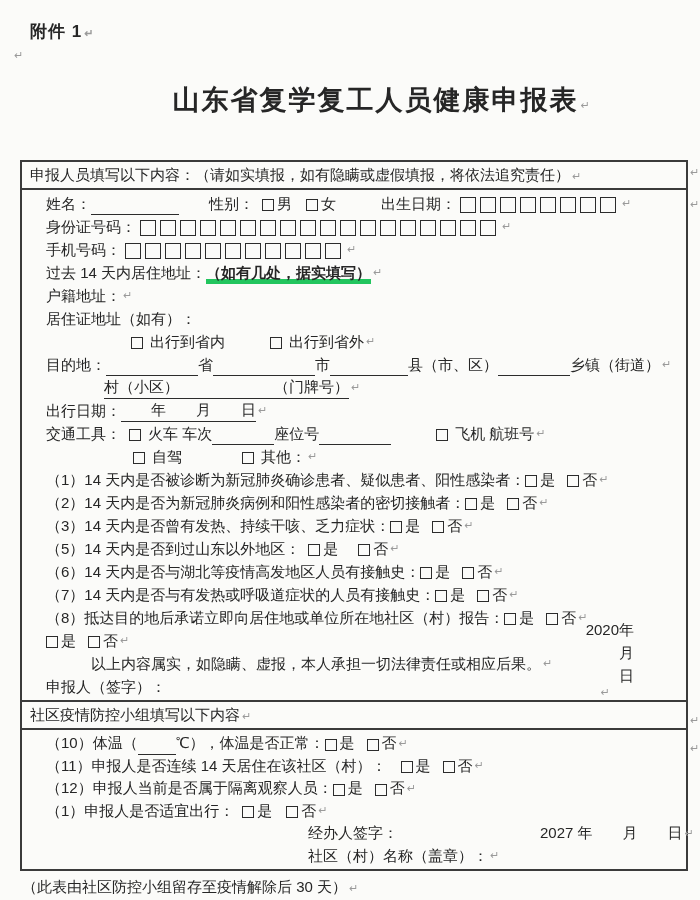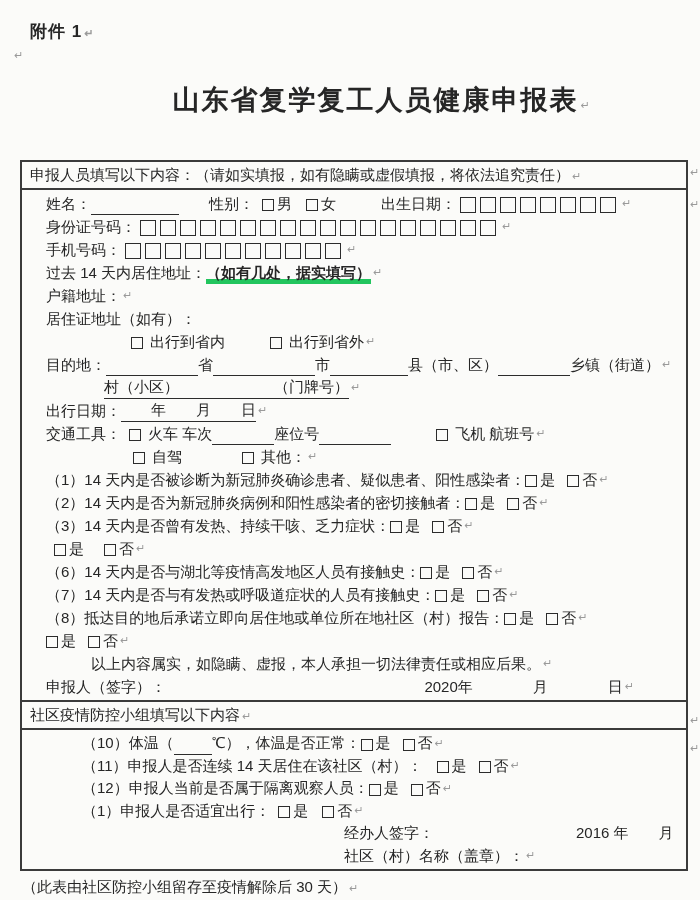--- a/index.html
+++ b/index.html
@@ -23,21 +23,21 @@
   .sec-header{
     padding:2px 8px;line-height:22px;font-size:15px;white-space:nowrap;
   }
   .sec-header.first{border-bottom:2px solid #3b3b3b;}
   .sec-header.second{border-top:2px solid #3b3b3b;border-bottom:2px solid #3b3b3b;}
   .sec-body{padding:2px 24px;}
   .line{
     display:flex;align-items:flex-end;
     height:23px;line-height:23px;font-size:15px;white-space:nowrap;
   }
-  .sec2 .line{height:22.5px;line-height:22.5px;margin-left:36px;}
+  .sec2 .line{height:22.5px;line-height:22.5px;}
   .line > span{flex:0 0 auto;}
 
   .cb{
     display:inline-block;width:12px;height:12px;
     border:1px solid #2c2c2c;box-sizing:border-box;
     margin:0 3px 4px 0;align-self:flex-end;
   }
   .cell{
     display:inline-block;width:16px;height:16px;
     border:1px solid #2c2c2c;box-sizing:border-box;
@@ -49,21 +49,21 @@
   }
   .fill{flex:1 1 auto;border-bottom:5px solid #22c55e;height:18px;align-self:flex-end;}
   .ug{border-bottom:1px solid #2c2c2c;display:inline-flex;align-items:flex-end;height:22px;justify-content:flex-end;}
   .gap4{width:4px;}  .gap8{width:8px;}  .gap12{width:12px;} .gap14{width:14px;}
   .gap20{width:20px;} .gap30{width:30px;} .gap45{width:45px;}
   .gap60{width:60px;}
   .bold{font-weight:700;}
   .eol{color:#9a9a9a;font-size:11px;margin-left:2px;align-self:center;line-height:1;}
   .stray{position:absolute;color:#9a9a9a;font-size:11px;}
   .footnote{position:absolute;left:22px;top:878px;font-size:15px;white-space:nowrap;}
-  .right-date{margin-left:auto;display:inline-flex;align-items:flex-end;padding-right:28px;}
+  .right-date{margin-left:auto;display:inline-flex;align-items:flex-end;padding-right:28px;flex-direction:column;}
   .right-date span{flex:0 0 auto;}
 </style>
 </head>
 <body>
 
 <div class="attachment"><span>附件 1</span><span class="eol">↵</span></div>
 <div class="lone-mark eol">↵</div>
 
 <div class="doc-title"><span>山东省复学复工人员健康申报表</span><span class="eol">↵</span></div>
 
@@ -256,20 +256,21 @@
     <div class="line">
       <span>（3）14 天内是否曾有发热、持续干咳、乏力症状：</span>
       <span class="cb"></span>
         <span>是</span>
       <span class="gap12"></span>
       <span class="cb"></span>
         <span>否</span>
       <span class="eol">↵</span>
     </div>
     <div class="line">
+      <span>（5）14 天内是否到过山东以外地区：</span>
       <span class="gap8"></span>
       <span class="cb"></span>
         <span>是</span>
       <span class="gap20"></span>
       <span class="cb"></span>
         <span>否</span>
       <span class="eol">↵</span>
     </div>
     <div class="line">
       <span>（6）14 天内是否与湖北等疫情高发地区人员有接触史：</span>
@@ -369,21 +370,21 @@
         <span>是</span>
       <span class="gap14"></span>
       <span class="cb"></span>
         <span>否</span>
       <span class="eol">↵</span>
     </div>
 
     <div class="line" style="padding-left:262px">
       <span>经办人签字：</span>
       <span style="width:142px"></span>
-      <span>2016 年</span>
+      <span>2027 年</span>
       <span class="gap30"></span>
       <span>月</span>
       <span class="gap30"></span>
       <span>日</span>
       <span class="eol">↵</span>
     </div>
 
     <div class="line" style="padding-left:262px">
       <span>社区（村）名称（盖章）：</span>
       <span class="eol">↵</span>

